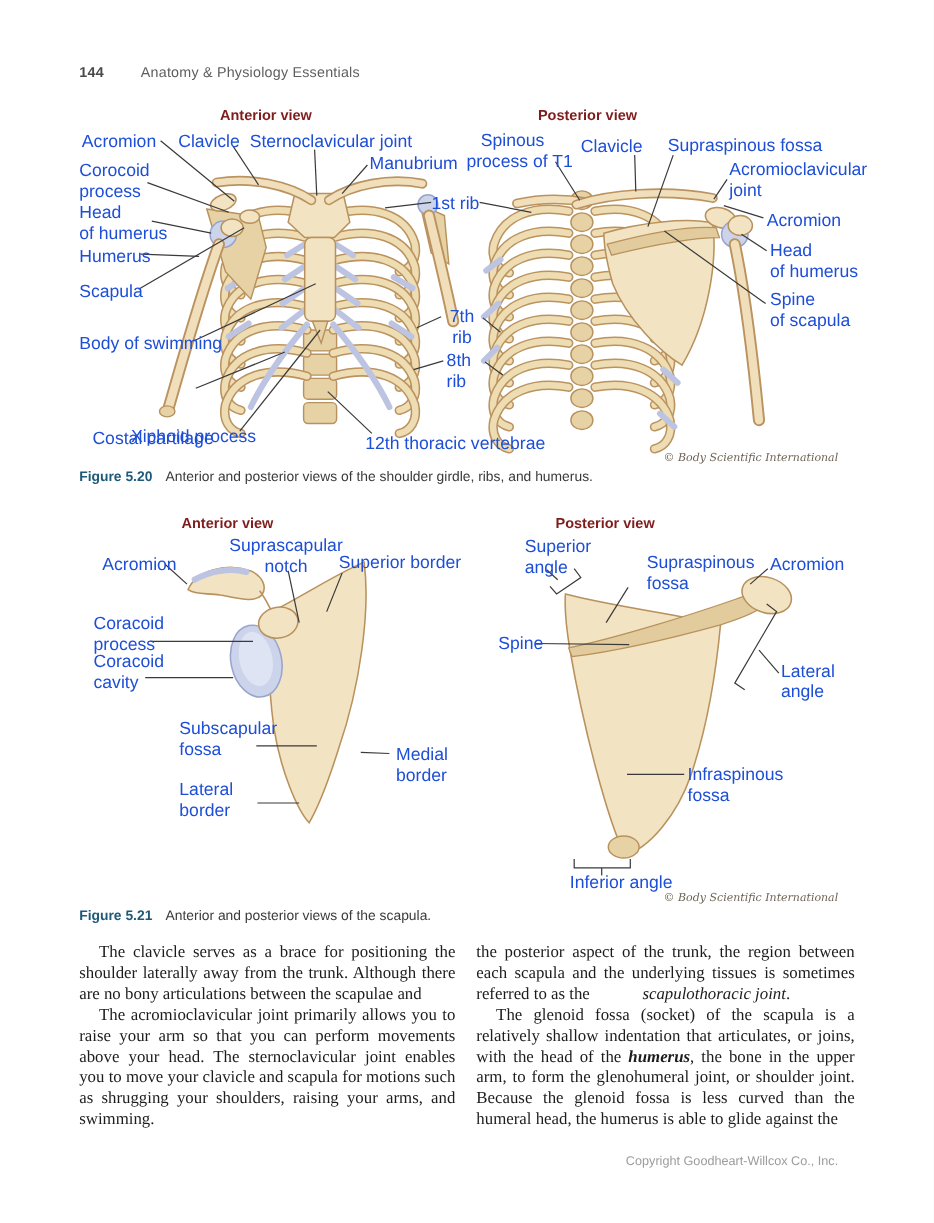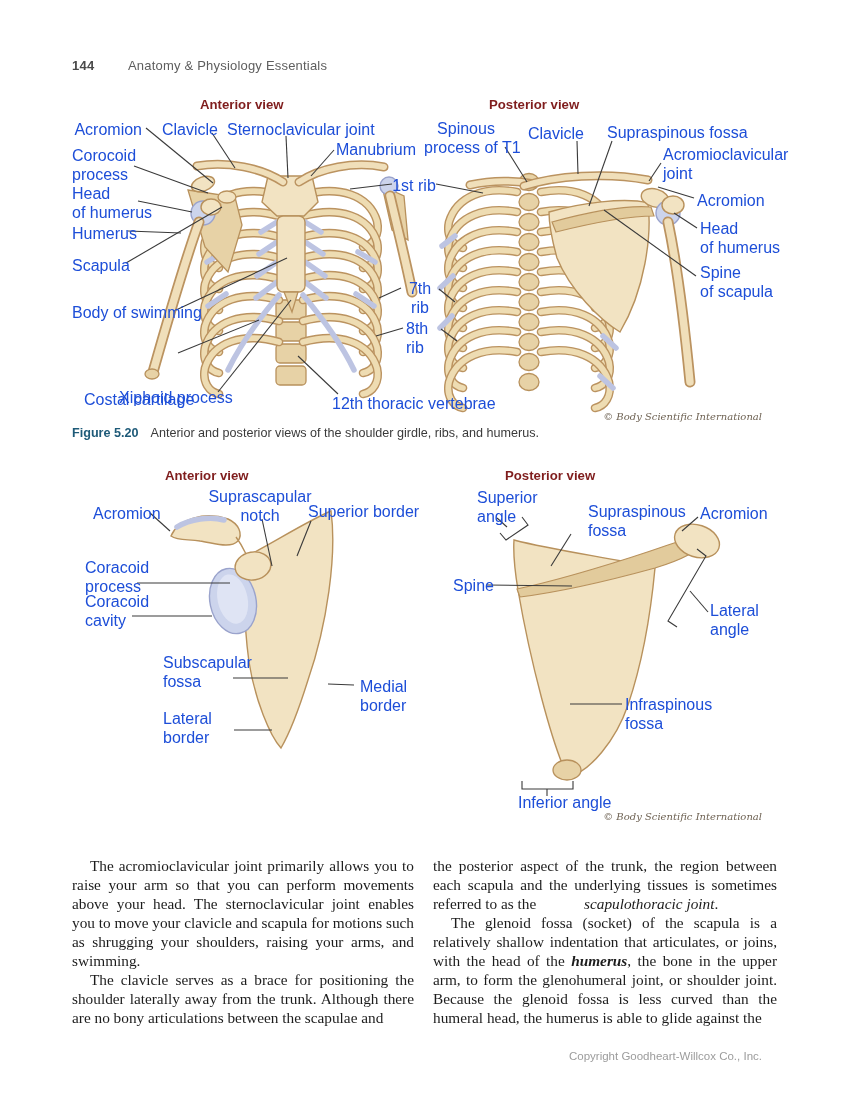--- a/index.html
+++ b/index.html
@@ -345,24 +345,27 @@
 fossa</div>
   <div class="lbl" style="left:700px;top:505px;">Acromion</div>
   <div class="lbl" style="left:453px;top:577px;">Spine</div>
   <div class="lbl" style="left:710px;top:602px;">Lateral
 angle</div>
   <div class="lbl" style="left:625px;top:696px;">Infraspinous
 fossa</div>
   <div class="lbl" style="left:518px;top:794px;width:90px;text-align:center;">Inferior angle</div>
   <div class="credit" style="left:600px;top:811px;width:162px;">© Body Scientific International</div>
 
+  <div class="caption" style="top:825px;">
+    <span class="figlab">Figure 5.21</span><span>Anterior and posterior views of the scapula.</span>
+  </div>
 
   <div class="col" style="left:72px;width:342px;">
+    <p class="ind">The clavicle serves as a brace for positioning the shoulder laterally away from the trunk. Although there are no bony articulations between the scapulae and</p>
     <p class="ind">The acromioclavicular joint primarily allows you to raise your arm so that you can perform movements above your head. The sternoclavicular joint enables you to move your clavicle and scapula for motions such as shrugging your shoulders, raising your arms, and swimming.</p>
-    <p class="ind">The clavicle serves as a brace for positioning the shoulder laterally away from the trunk. Although there are no bony articulations between the scapulae and</p>
   </div>
   <div class="col" style="left:433px;width:344px;">
     <p><span>the posterior aspect of the trunk, the region between each scapula and the underlying tissues is sometimes referred to as the </span><span class="rt-italic">scapulothoracic joint</span><span>.</span></p>
     <p class="ind"><span>The glenoid fossa (socket) of the scapula is a relatively shallow indentation that articulates, or joins, with the head of the </span><span class="rt-bolditalic">humerus</span><span>, the bone in the upper arm, to form the glenohumeral joint, or shoulder joint. Because the glenoid fossa is less curved than the humeral head, the humerus is able to glide against the</span></p>
   </div>
 
   <div class="footer">Copyright Goodheart-Willcox Co., Inc.</div>
 </div>
 
 </body></html>

